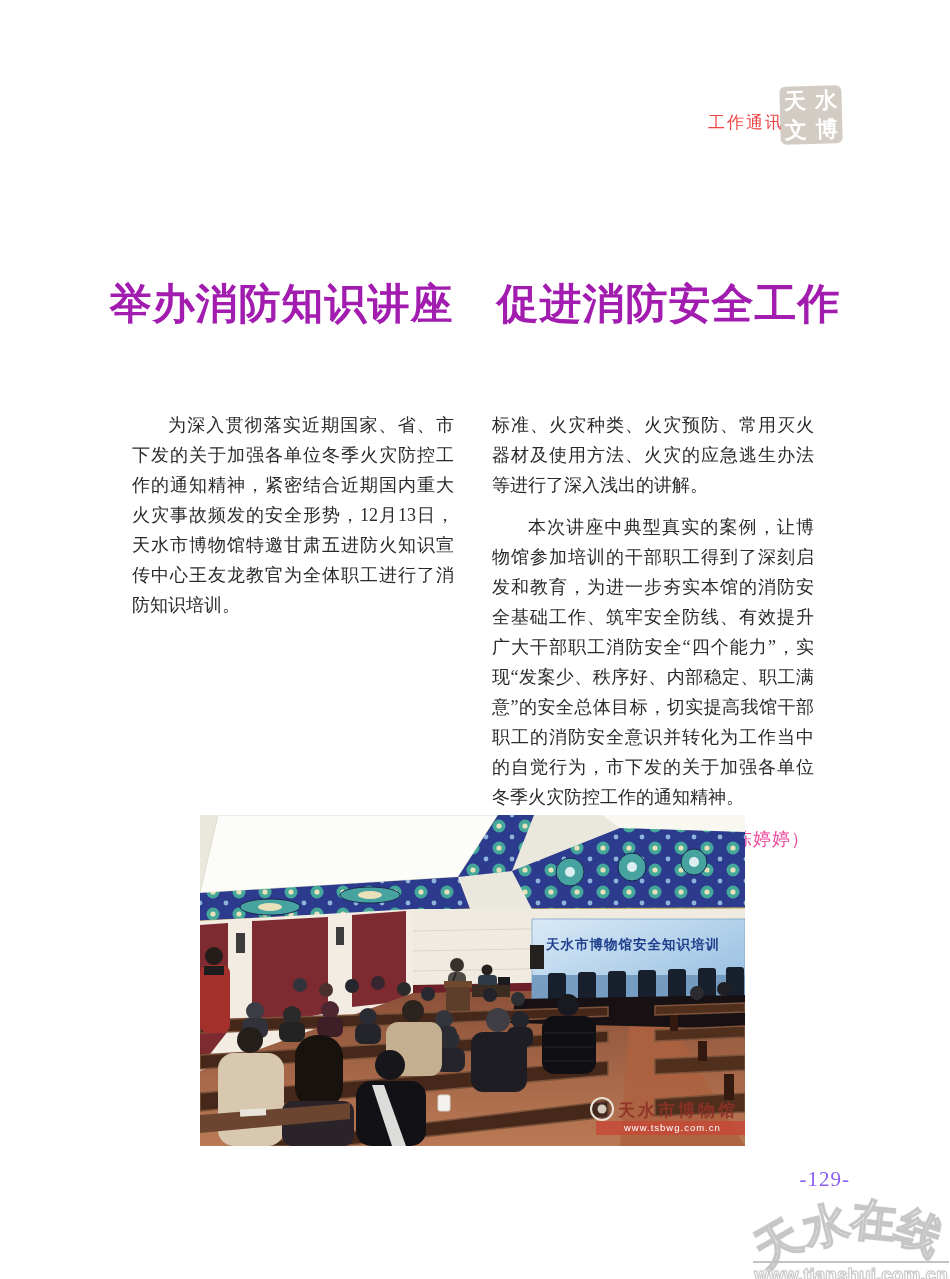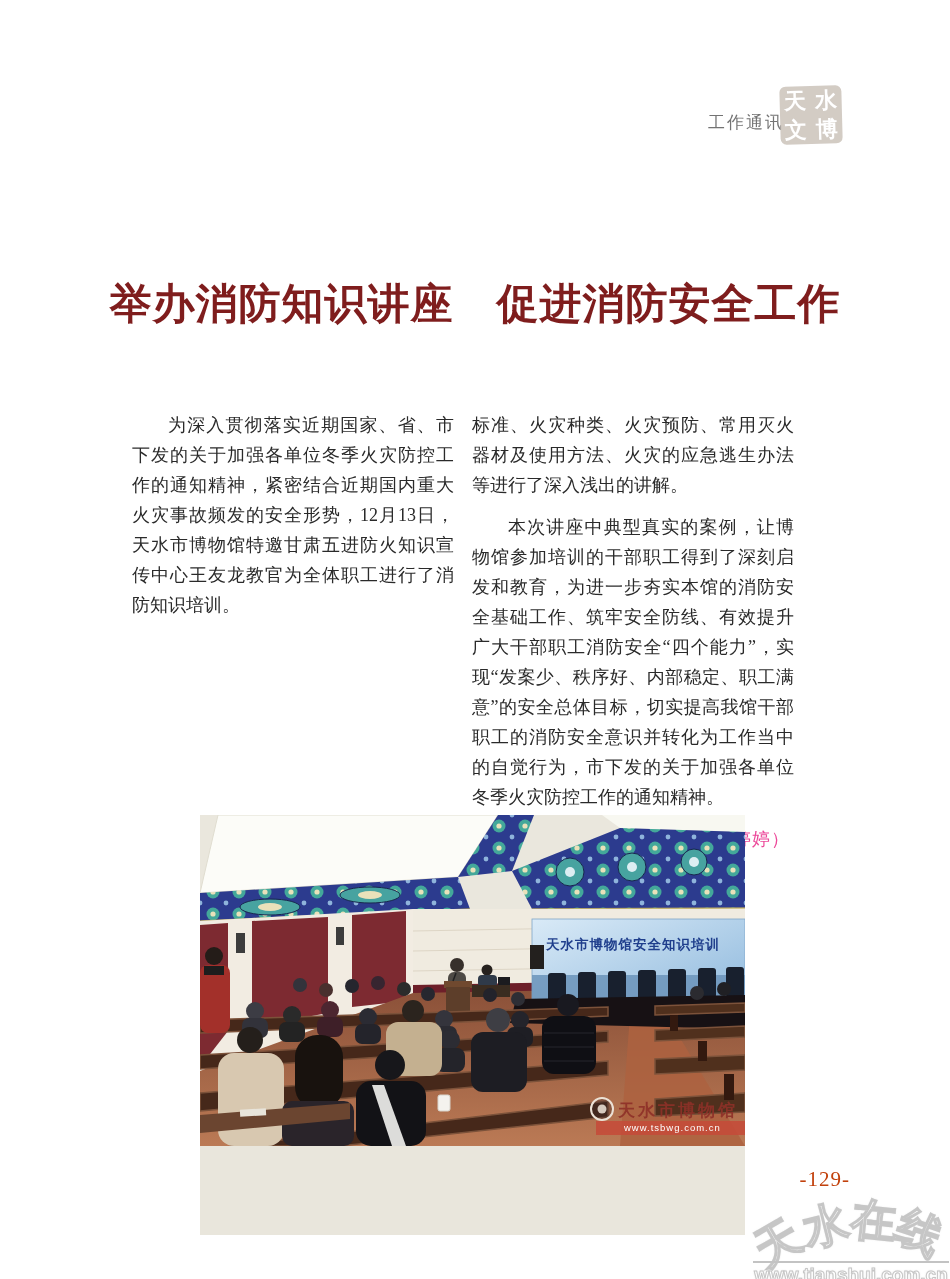--- a/index.html
+++ b/index.html
@@ -6,59 +6,59 @@
   body{background:#888;}
   .page{
     position:relative;width:950px;height:1279px;background:#ffffff;
     overflow:hidden;margin:0 auto;
     font-family:"Liberation Serif","DejaVu Serif",serif;color:#262626;
   }
   
   .section-label{
     position:absolute;left:708px;top:111px;
     font-family:"Liberation Sans","DejaVu Sans",sans-serif;
-    font-size:17px;color:#737373;letter-spacing:2px;
+    font-size:17px;color:#ef4444;letter-spacing:2px;
   }
   .seal{
     position:absolute;left:780px;top:86px;width:62px;height:58px;
     background:#cdc5bd;border-radius:6px;opacity:.88;
     transform:rotate(-1.5deg);
     display:grid;grid-template-columns:1fr 1fr;grid-template-rows:1fr 1fr;
     align-items:center;justify-items:center;
   }
   .seal span{
     color:#ffffff;font-size:22px;font-weight:bold;line-height:1;
     font-family:"Liberation Serif","DejaVu Serif",serif;
   }
   
   .article-title{
     position:absolute;left:0;top:276px;width:100%;text-align:center;
-    font-size:42px;font-weight:bold;color:#7f1d1d;letter-spacing:1px;
+    font-size:42px;font-weight:bold;color:#a21caf;letter-spacing:1px;
   }
   
   .col{
     position:absolute;top:398px;width:346px;
     font-size:18px;line-height:30px;text-align:justify;color:#2a2a2a;
   }
   .col-left{left:120px;}
-  .col-right{left:460px;}
+  .col-right{left:480px;}
   .col p{margin:12px;}
   .indent{text-indent:2em;}
   .byline{
     text-align:right;padding-right:4px;font-size:18px;letter-spacing:1px;color:#ec4899;
   }
   
   .photo{
-    position:absolute;left:200px;top:815px;width:545px;height:420px;
+    position:absolute;left:200px;top:815px;width:545px;height:331px;
     background:#e9e6dc;overflow:hidden;
   }
   
   .page-number{
     position:absolute;right:100px;top:1167px;
-    font-size:21px;letter-spacing:1px;color:#c2410c;
+    font-size:21px;letter-spacing:1px;color:#8b5cf6;
   }
   
   .site-watermark{position:absolute;left:753px;top:1198px;width:196px;height:80px;}
   .site-watermark .wchar{
     position:absolute;font-family:"Liberation Sans","DejaVu Sans",sans-serif;
     font-size:45px;font-weight:bold;color:#ffffff;
     -webkit-text-stroke:1.5px #c6c6c6;text-shadow:0 0 2px rgba(170,170,170,.55);
     line-height:1;
   }
   .wc0{left:2px;top:22px;transform:rotate(-30deg);}

